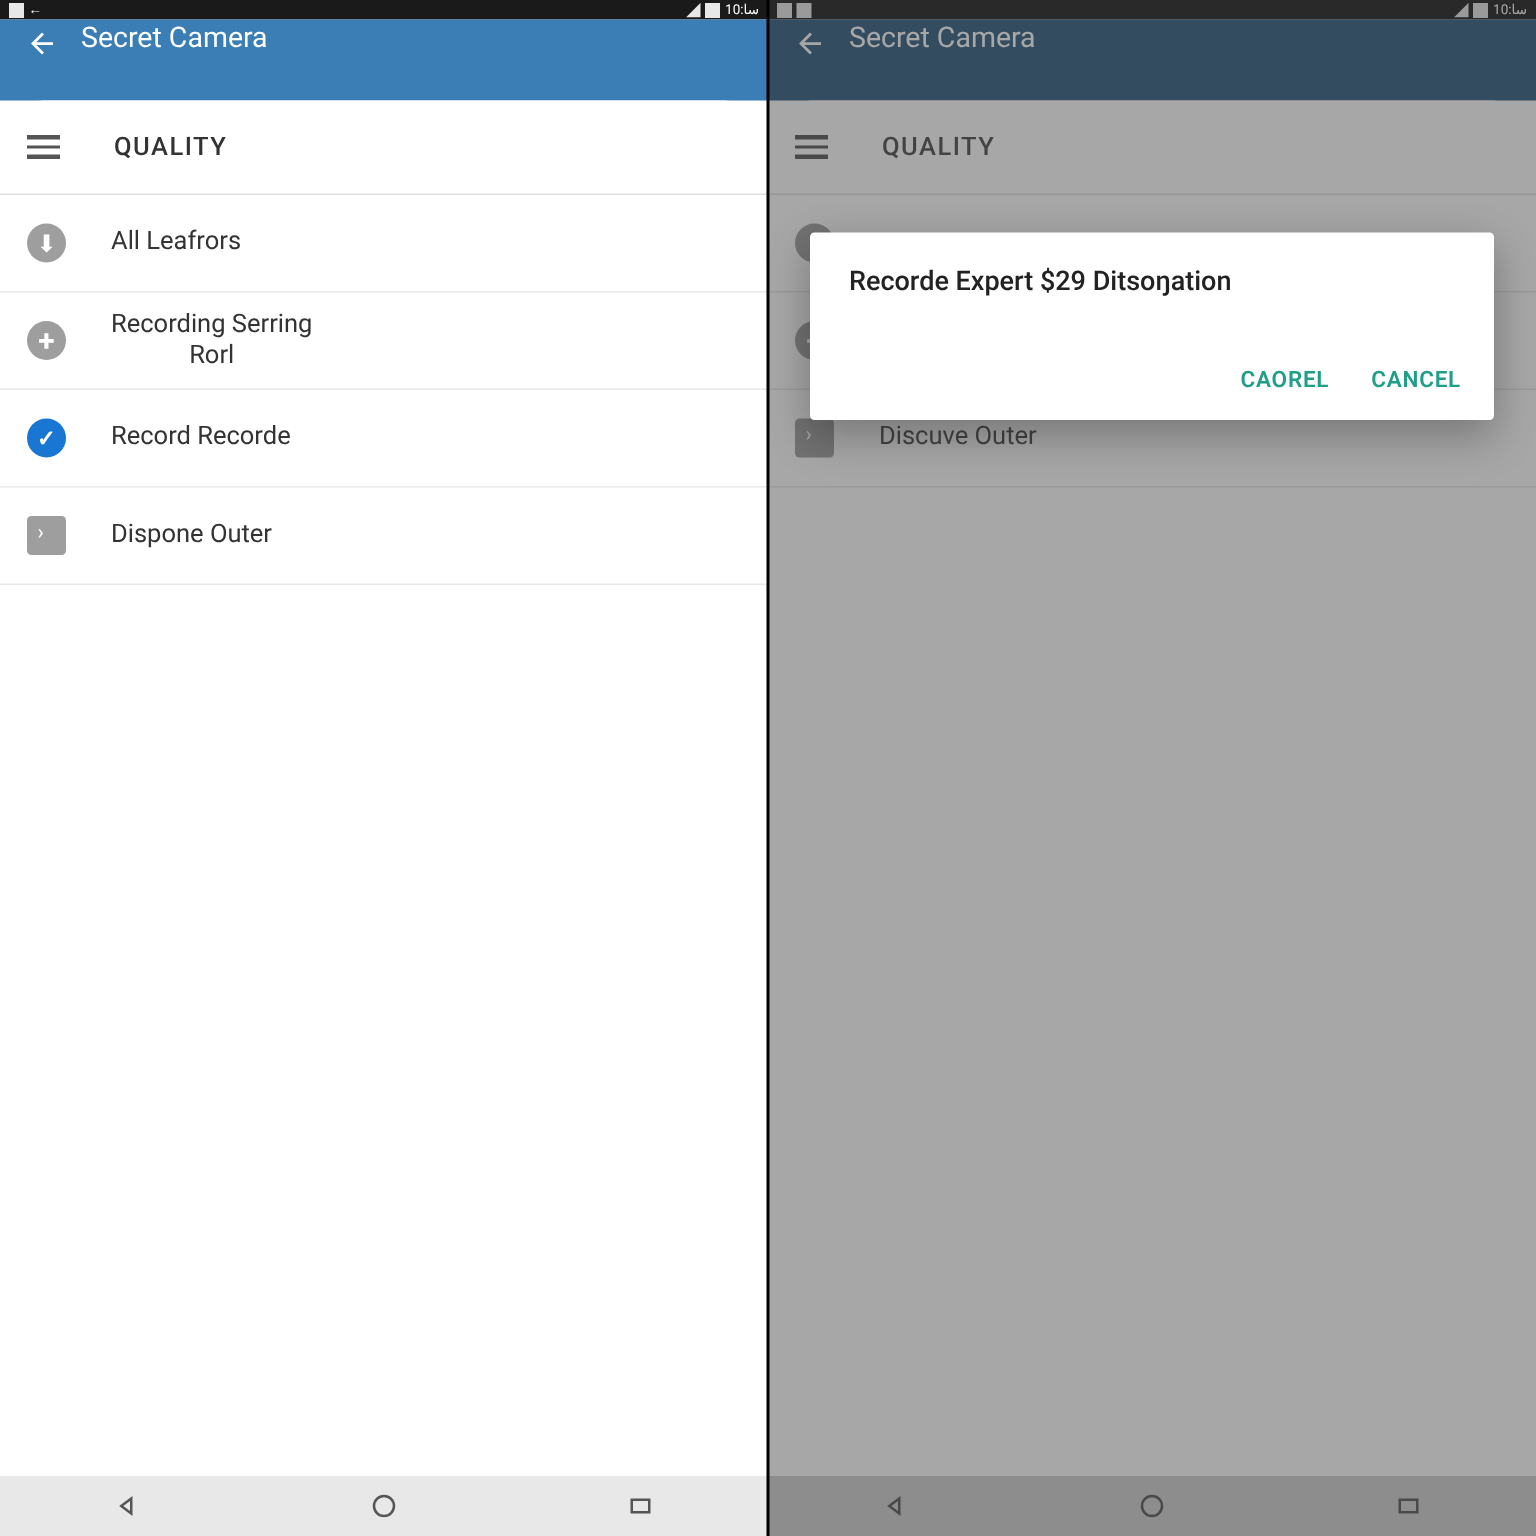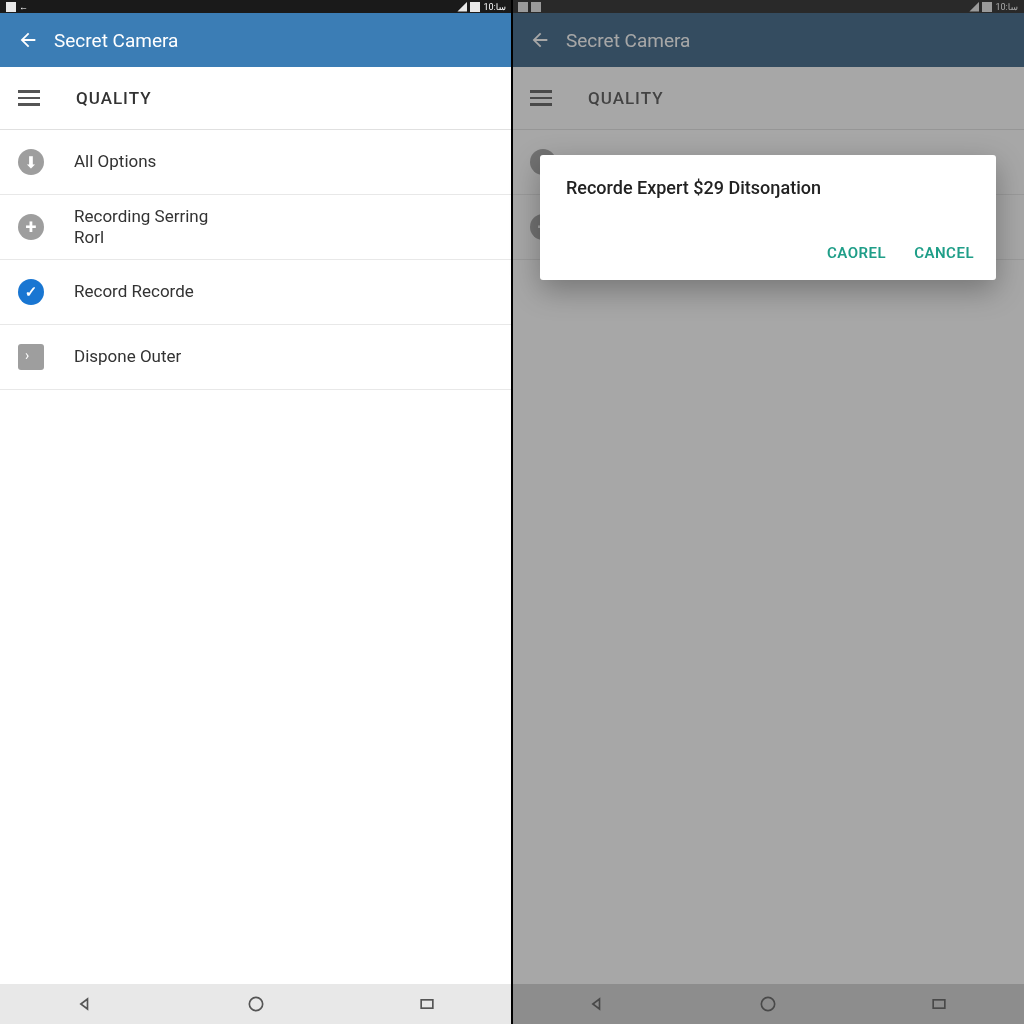--- a/index.html
+++ b/index.html
@@ -40,21 +40,21 @@
     font-size: 9px;
   }
   .sb-left, .sb-right { display: flex; gap: 3px; align-items: center; }
   .sb-ic { width: 10px; height: 10px; background: #fff; opacity: .9; }
   .sb-txt { font-size: 9px; }
   
   .appbar {
     height: 54px;
     background: #3b7db5;
     display: flex;
-    align-items: center;
+    align-items: flex-start;
     padding: 0 12px;
     color: #fff;
   }
   .back-arrow {
     width: 32px; height: 32px;
     display: flex; align-items: center; justify-content: center;
     margin-right: 10px;
   }
   .back-arrow svg { width: 22px; height: 22px; fill: #fff; }
   .app-title { font-size: 19px; font-weight: 400; }
@@ -166,25 +166,25 @@
       <div class="hamburger">
           <span></span>
           <span></span>
           <span></span>
         </div>
       <div class="section-title">QUALITY</div>
     </div>
 
     <div class="row">
       <div class="row-icon gray">⬇</div>
-      <div class="row-label">All Options</div>
+      <div class="row-label">All Leafrors</div>
     </div>
     <div class="row">
       <div class="row-icon plus"></div>
-      <div class="row-label" style="white-space:pre-line;">Recording Serring
+      <div class="row-label" style="white-space:pre-line;text-align:center;">Recording Serring
 Rorl</div>
     </div>
     <div class="row">
       <div class="row-icon check"></div>
       <div class="row-label">Record Recorde</div>
     </div>
     <div class="row">
       <div class="row-icon box"></div>
       <div class="row-label">Dispone Outer</div>
     </div>
@@ -235,20 +235,24 @@
       <div class="section-title">QUALITY</div>
     </div>
 
     <div class="row">
       <div class="row-icon gray"></div>
       <div class="row-label"></div>
     </div>
     <div class="row">
       <div class="row-icon plus"></div>
       <div class="row-label"></div>
+    </div>
+    <div class="row">
+      <div class="row-icon box"></div>
+      <div class="row-label">Discuve Outer</div>
     </div>
   </div>
 
   <div class="navbar">
     <svg class="nav-icon" viewBox="0 0 24 24">
         <path fill="none" stroke-width="2" d="M15 6l-8 6 8 6z"></path>
       </svg>
     <svg class="nav-icon" viewBox="0 0 24 24">
         <circle cx="12" cy="12" r="8" fill="none" stroke-width="2"></circle>
       </svg>

